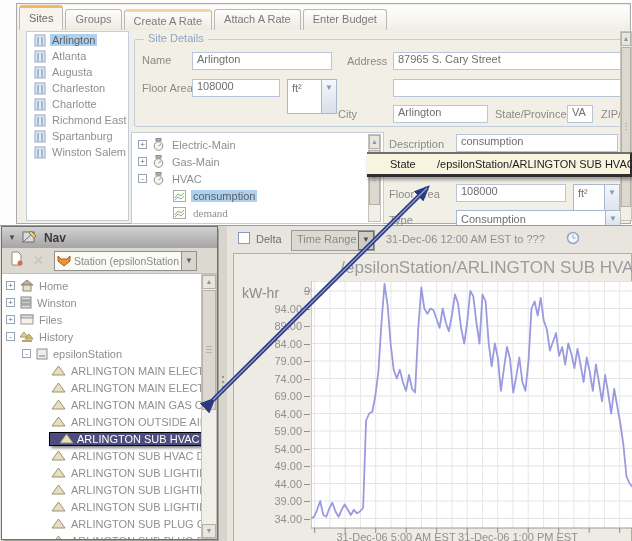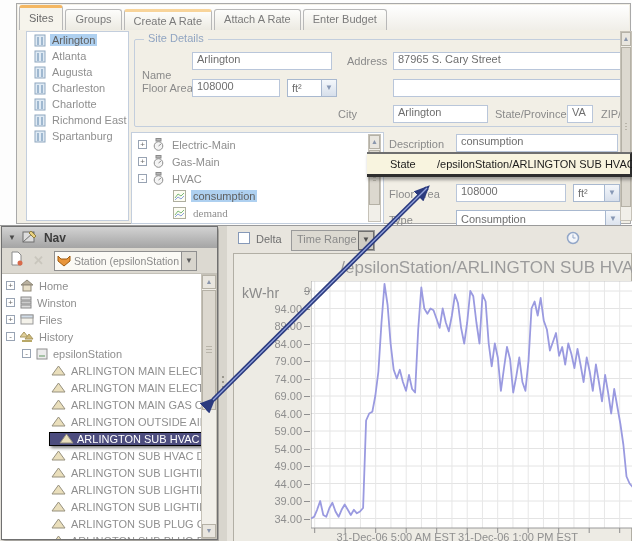--- a/index.html
+++ b/index.html
@@ -24,21 +24,21 @@
   .site-row .slabel { font-size:11px; color:#8f8f8f; margin-left:4px; padding:0 2px; white-space:nowrap; }
   .site-row.sel .slabel { background:#aed0f0; color:#5f5f5f; }
 
   #site-group { position:absolute; left:117px; top:35px; width:489px; height:88px;
                 border:1px solid #c3cedd; border-radius:2px; }
   #site-group-title { position:absolute; left:9px; top:-8px; background:#f2efe6; padding:0 4px;
                       color:#91a5c2; font-size:11px; }
   .lbl { position:absolute; color:#8a8a8a; font-size:11px; white-space:nowrap; }
   .inp { position:absolute; background:#fff; border:1px solid #b9c6da; color:#6e6e6e;
          font-family:"Liberation Sans",sans-serif; font-size:11px; height:18px; padding:0 4px; white-space:nowrap; overflow:hidden; }
-  .combo { position:absolute; background:#fff; border:1px solid #a8b8cf; height:18px; }
+  .combo { position:absolute; background:#fff; border:1px solid #a8b8cf; height:35px; }
   .combo .cval { position:absolute; left:4px; top:2px; font-size:11px; color:#6e6e6e; white-space:nowrap; }
   .combo .cbtn { position:absolute; right:0; top:0; bottom:0; width:15px;
                  background:linear-gradient(#f4f7fb,#d7dfeb); border-left:1px solid #a8b8cf;
                  color:#8798b5; font-size:8px; text-align:center; line-height:16px; }
 
   #meter-tree { position:absolute; left:114px; top:128px; width:253px; height:92px;
                 background:#ffffff; border:1px solid #c3cedd; overflow:hidden; }
   .trow { position:absolute; left:0; height:17px; display:flex; align-items:center; }
   .expbox { width:9px; height:9px; border:1px solid #98a3b3; background:#fff; color:#6a6a6a;
             font-size:8px; line-height:7px; text-align:center; flex:0 0 auto; }
@@ -188,25 +188,35 @@
         <div class="site-row">
           <span class="ticon">
             <svg width="12" height="13" viewBox="0 0 12 13">
               <rect x="1" y="1" width="10" height="11" fill="#dfeaf4" stroke="#90a8c0"></rect>
               <rect x="3" y="3" width="2" height="8" fill="#9fb8d0"></rect>
               <rect x="7" y="3" width="2" height="8" fill="#9fb8d0"></rect>
             </svg>
           </span>
           <span class="slabel">Spartanburg</span>
         </div>
+        <div class="site-row">
+          <span class="ticon">
+            <svg width="12" height="13" viewBox="0 0 12 13">
+              <rect x="1" y="1" width="10" height="11" fill="#dfeaf4" stroke="#90a8c0"></rect>
+              <rect x="3" y="3" width="2" height="8" fill="#9fb8d0"></rect>
+              <rect x="7" y="3" width="2" height="8" fill="#9fb8d0"></rect>
+            </svg>
+          </span>
+          <span class="slabel">Winston Salem</span>
+        </div>
       </div>
 
     <div id="site-group">
       <div id="site-group-title">Site Details</div>
-      <div class="lbl" style="left:7px;top:29px">Name</div>
+      <div class="lbl" style="left:7px;top:14px">Name</div>
       <div class="inp" style="left:57px;top:12px;width:140px">Arlington</div>
       <div class="lbl" style="left:212px;top:15px">Address</div>
       <div class="inp" style="left:258px;top:12px;width:243px">87965 S. Cary Street</div>
       <div class="lbl" style="left:7px;top:42px">Floor Area</div>
       <div class="inp" style="left:57px;top:39px;width:88px">108000</div>
       <div class="combo" style="left:152px;top:39px;width:50px">
         <span class="cval">ft²</span>
         <span class="cbtn">▼</span>
       </div>
       <div class="inp" style="left:258px;top:39px;width:243px"></div>
@@ -491,20 +501,21 @@
         <div class="dots"></div>
       </div>
 
     <div id="chart-controls">
       <div id="delta-check"></div>
       <div id="delta-label">Delta</div>
       <div id="timerange-combo">
         <span class="cval">Time Range</span>
         <span class="cbtn">▼</span>
       </div>
+      <div id="range-text">31-Dec-06 12:00 AM EST to ???</div>
       <span id="clock-icon"><svg width="14" height="14" viewBox="0 0 14 14">
             <circle cx="7" cy="7" r="5.5" fill="#f4f6fa" stroke="#93a7c8" stroke-width="1.5"></circle>
             <line x1="7" y1="7" x2="7" y2="3.5" stroke="#93a7c8"></line>
             <line x1="7" y1="7" x2="9.5" y2="7" stroke="#93a7c8"></line>
           </svg></span>
     </div>
 
     <div id="chart-box">
       <div id="chart-title">/epsilonStation/ARLINGTON SUB HVAC C</div>
       <div id="y-unit">kW-hr</div>

